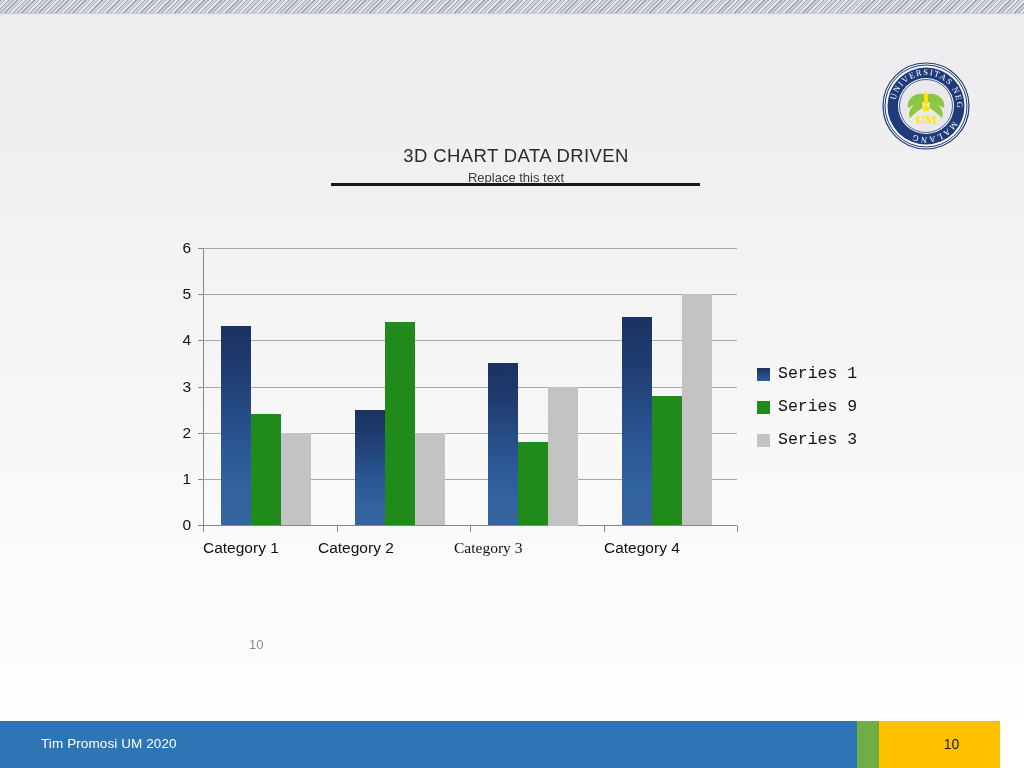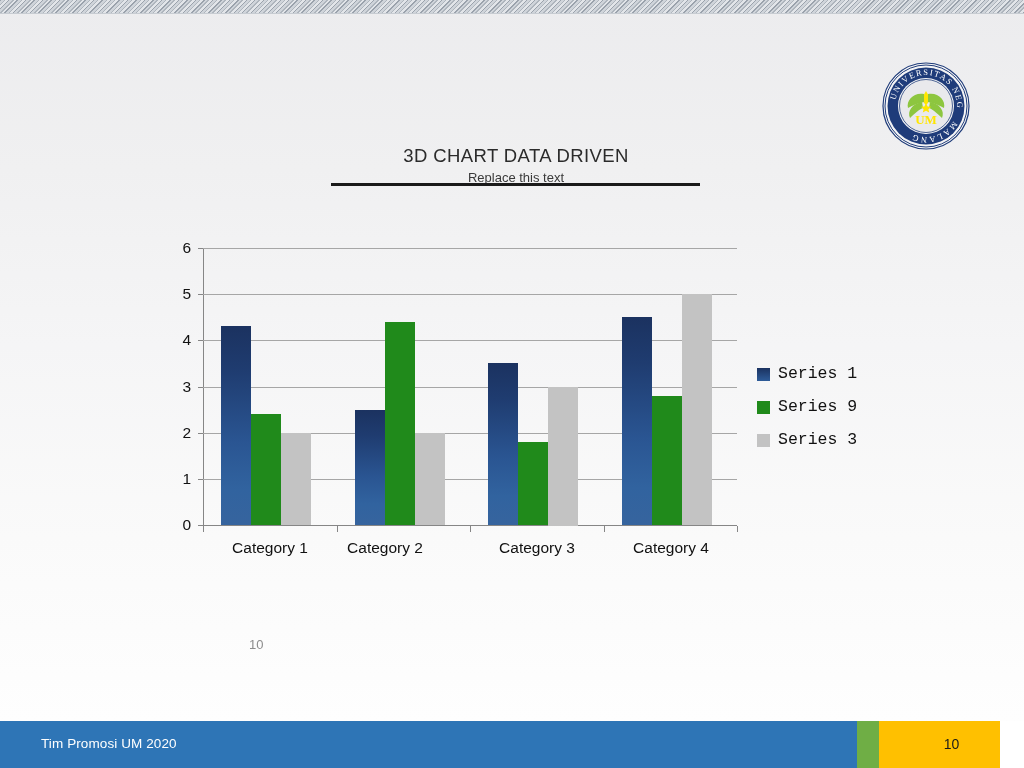--- a/index.html
+++ b/index.html
@@ -72,21 +72,21 @@
     font-size:15.5px; color:#111; line-height:1;
   }
   .ylabels-wrap { position:absolute; left:165px; top:0; width:26px; height:768px; }
 
   .bar { position:absolute; bottom:0; }
   .bar.s1 { background:linear-gradient(to bottom, #1b3260 0%, #1f3c70 22%, #2a5592 58%, #31639f 82%, #36649e 100%); }
   .bar.s2 { background:#208a1b; }
   .bar.s3 { background:#c3c3c3; }
 
   .catlabel {
-    position:absolute; top:539px; text-align:center;
+    position:absolute; top:539px; 
     font-size:15.5px; color:#111; line-height:1.1;
   }
 
   
   #legend { position:absolute; left:757px; top:358px;font-family:Liberation Mono, monospace; }
   .legend-row { display:flex; align-items:center; height:33px; }
   .legend-swatch { width:13px; height:13px; margin-right:8px; flex:none; }
   .legend-swatch.s1 { background:linear-gradient(to bottom,#1b3260,#2e5c99); }
   .legend-swatch.s2 { background:#208a1b; }
   .legend-swatch.s3 { background:#c3c3c3; }
@@ -208,21 +208,21 @@
     <div id="xticks">
         <div class="tick-x" style="left: 337px;"></div>
         <div class="tick-x" style="left: 470px;"></div>
         <div class="tick-x" style="left: 604px;"></div>
         <div class="tick-x" style="left: 203px;"></div>
         <div class="tick-x" style="left: 737px;"></div>
       </div>
     <div id="catlabels">
         <div class="catlabel" style="left: 203px; width: 134px;">Category 1</div>
         <div class="catlabel" style="left: 318px; width: 134px;">Category 2</div>
-        <div class="catlabel" style="left: 470px; width: 134px;">Category 3</div>
+        <div class="catlabel" style="left: 454px; width: 134px; font-family: Liberation Serif, serif;">Category 3</div>
         <div class="catlabel" style="left: 604px; width: 134px;">Category 4</div>
       </div>
   </div>
 
   <div id="legend">
       <div class="legend-row">
         <span class="legend-swatch s1"></span>
         <span class="legend-label">Series 1</span>
       </div>
       <div class="legend-row">

